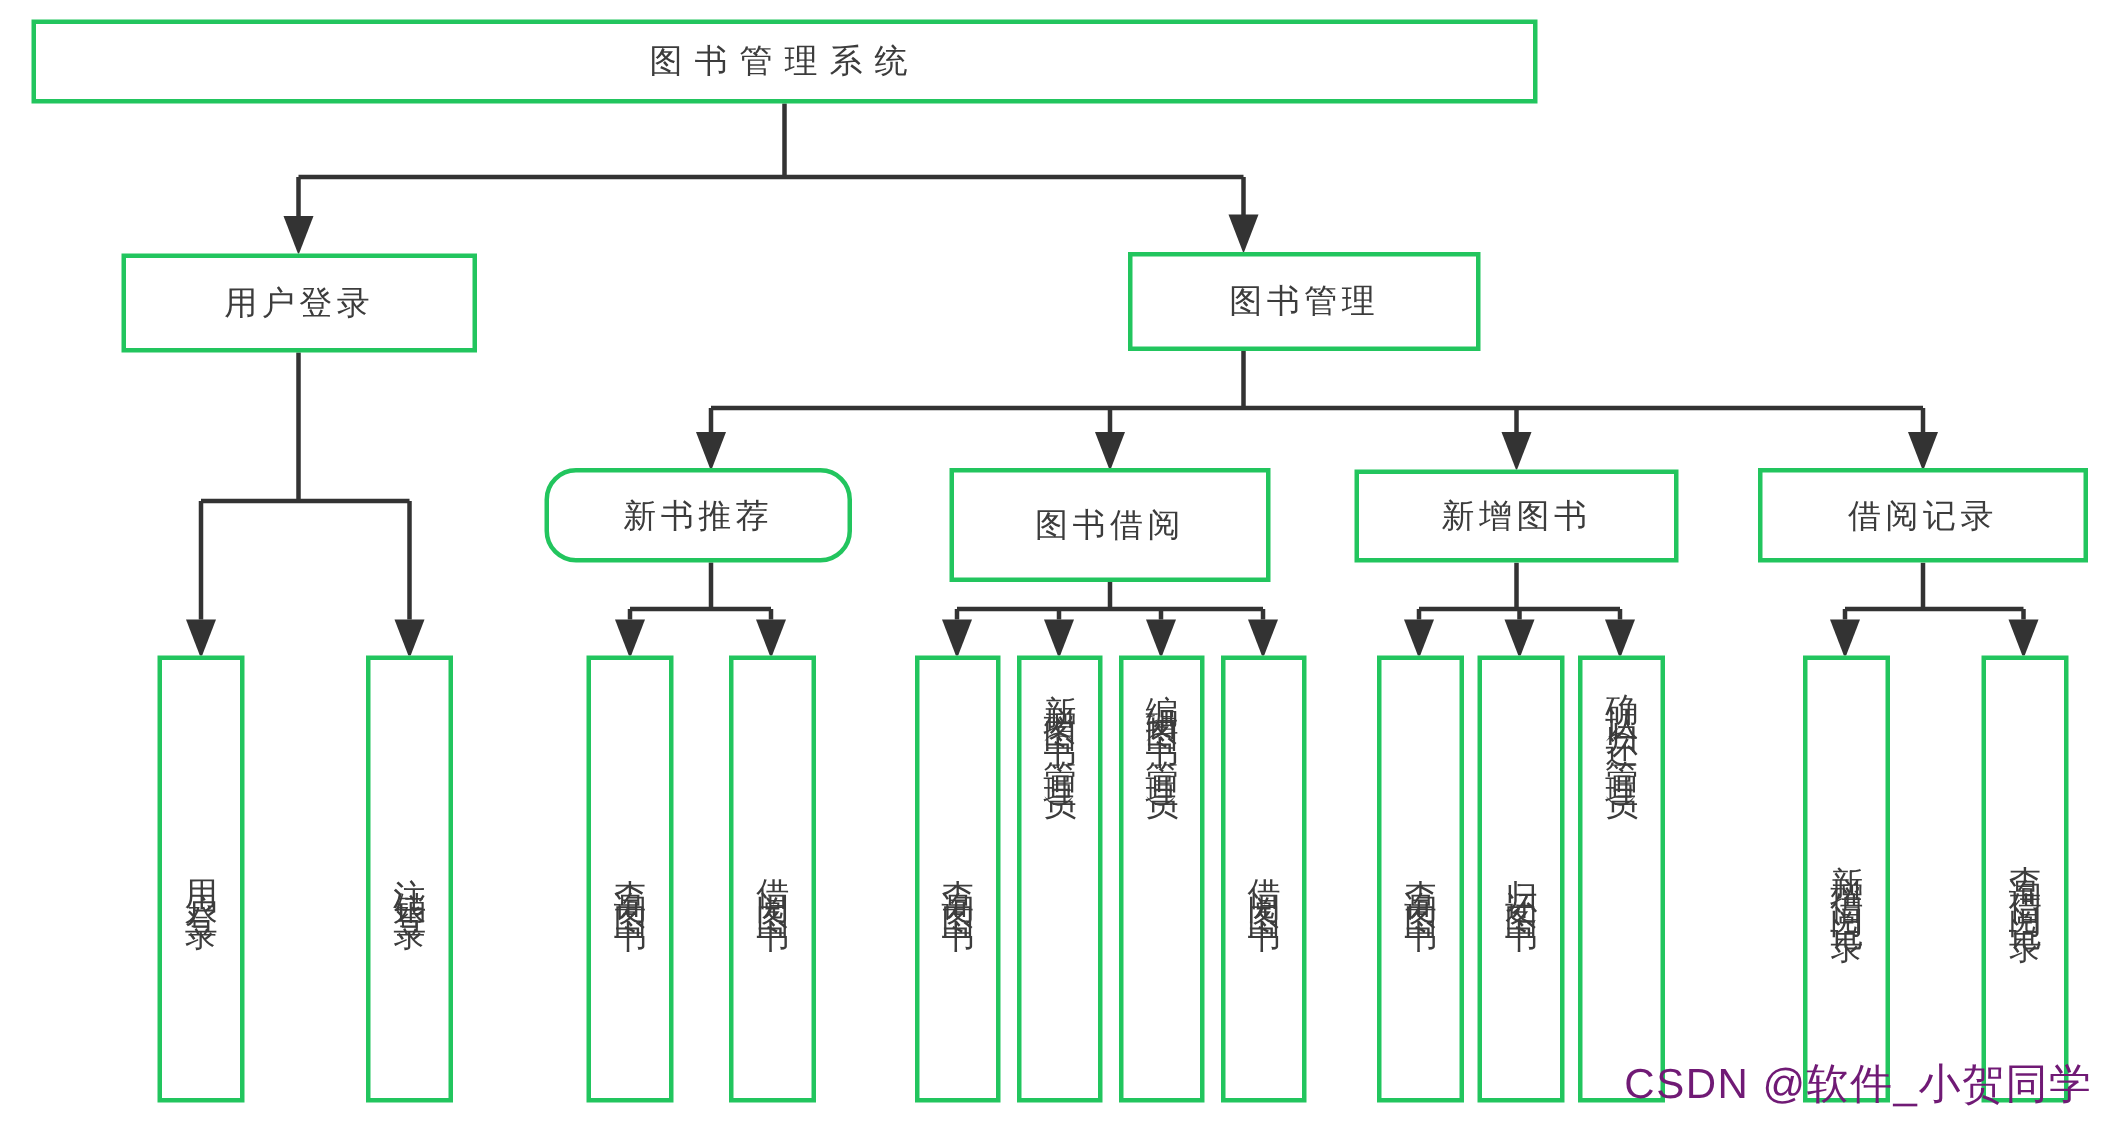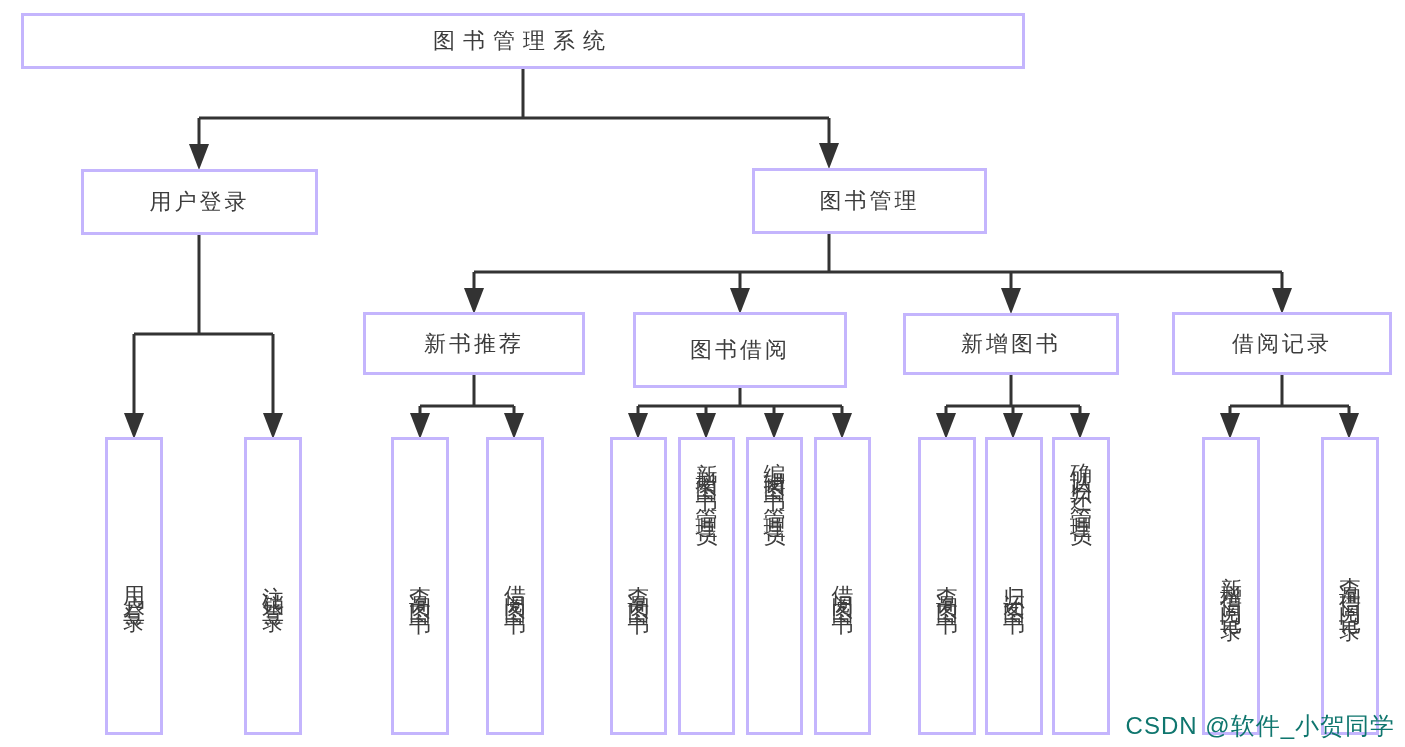--- a/index.html
+++ b/index.html
@@ -9,39 +9,39 @@
     background:#ffffff;
     font-family:"Liberation Sans","DejaVu Sans",sans-serif;
     overflow:hidden;
   }
   svg.wires { position:absolute; left:0; top:0; width:1405px; height:747px; }
   svg.wires path { stroke:#333333; stroke-width:3; fill:none; }
   svg.wires polygon { fill:#333333; stroke:none; }
 
   .box {
     position:absolute; box-sizing:border-box;
-    border:3px solid #c4b5fd; background:#ffffff;
+    border:3px solid #22c55e; background:#ffffff;
     display:flex; align-items:center; justify-content:center;
     color:#3c3c3c;
   }
   .hlabel { font-size:22px; letter-spacing:3px; white-space:nowrap; color:#3c3c3c; }
   .root .hlabel { letter-spacing:8px; }
 
   .vbox { align-items:center; }
   .vbox .vlabel {
     writing-mode:vertical-rl; text-orientation:mixed;
     font-size:22px; letter-spacing:9px; line-height:1.1;
     color:#3c3c3c; white-space:nowrap;
   }
   .vbox.long { align-items:flex-start; }
   .vbox.long .vlabel { padding-top:5px; }
 
   .watermark {
     position:absolute; right:10px; bottom:5px;
-    font-size:24px; color:#0f766e; letter-spacing:1px;
+    font-size:28px; color:#701a75; letter-spacing:1px;
     white-space:nowrap;
   }
 </style>
 </head>
 <body>
 
 <div class="canvas">
 
   <svg class="wires" viewBox="0 0 1405 747" xmlns="http://www.w3.org/2000/svg">
 
@@ -83,21 +83,21 @@
     <span class="hlabel">图书管理系统</span>
   </div>
 
   <div class="box" style="left:81px; top:169px; width:237px; height:66px;">
     <span class="hlabel">用户登录</span>
   </div>
   <div class="box" style="left:712px; top:168px; width:235px; height:66px;margin-left:40px;">
     <span class="hlabel">图书管理</span>
   </div>
 
-  <div class="box" style="left:363px; top:312px; width:222px; height:63px;">
+  <div class="box" style="left:363px; top:312px; width:205px; height:63px;border-radius:21px;">
     <span class="hlabel">新书推荐</span>
   </div>
   <div class="box" style="left:633px; top:312px; width:214px; height:76px;">
     <span class="hlabel">图书借阅</span>
   </div>
   <div class="box" style="left:903px; top:313px; width:216px; height:62px;">
     <span class="hlabel">新增图书</span>
   </div>
   <div class="box" style="left:1172px; top:312px; width:220px; height:63px;">
     <span class="hlabel">借阅记录</span>

